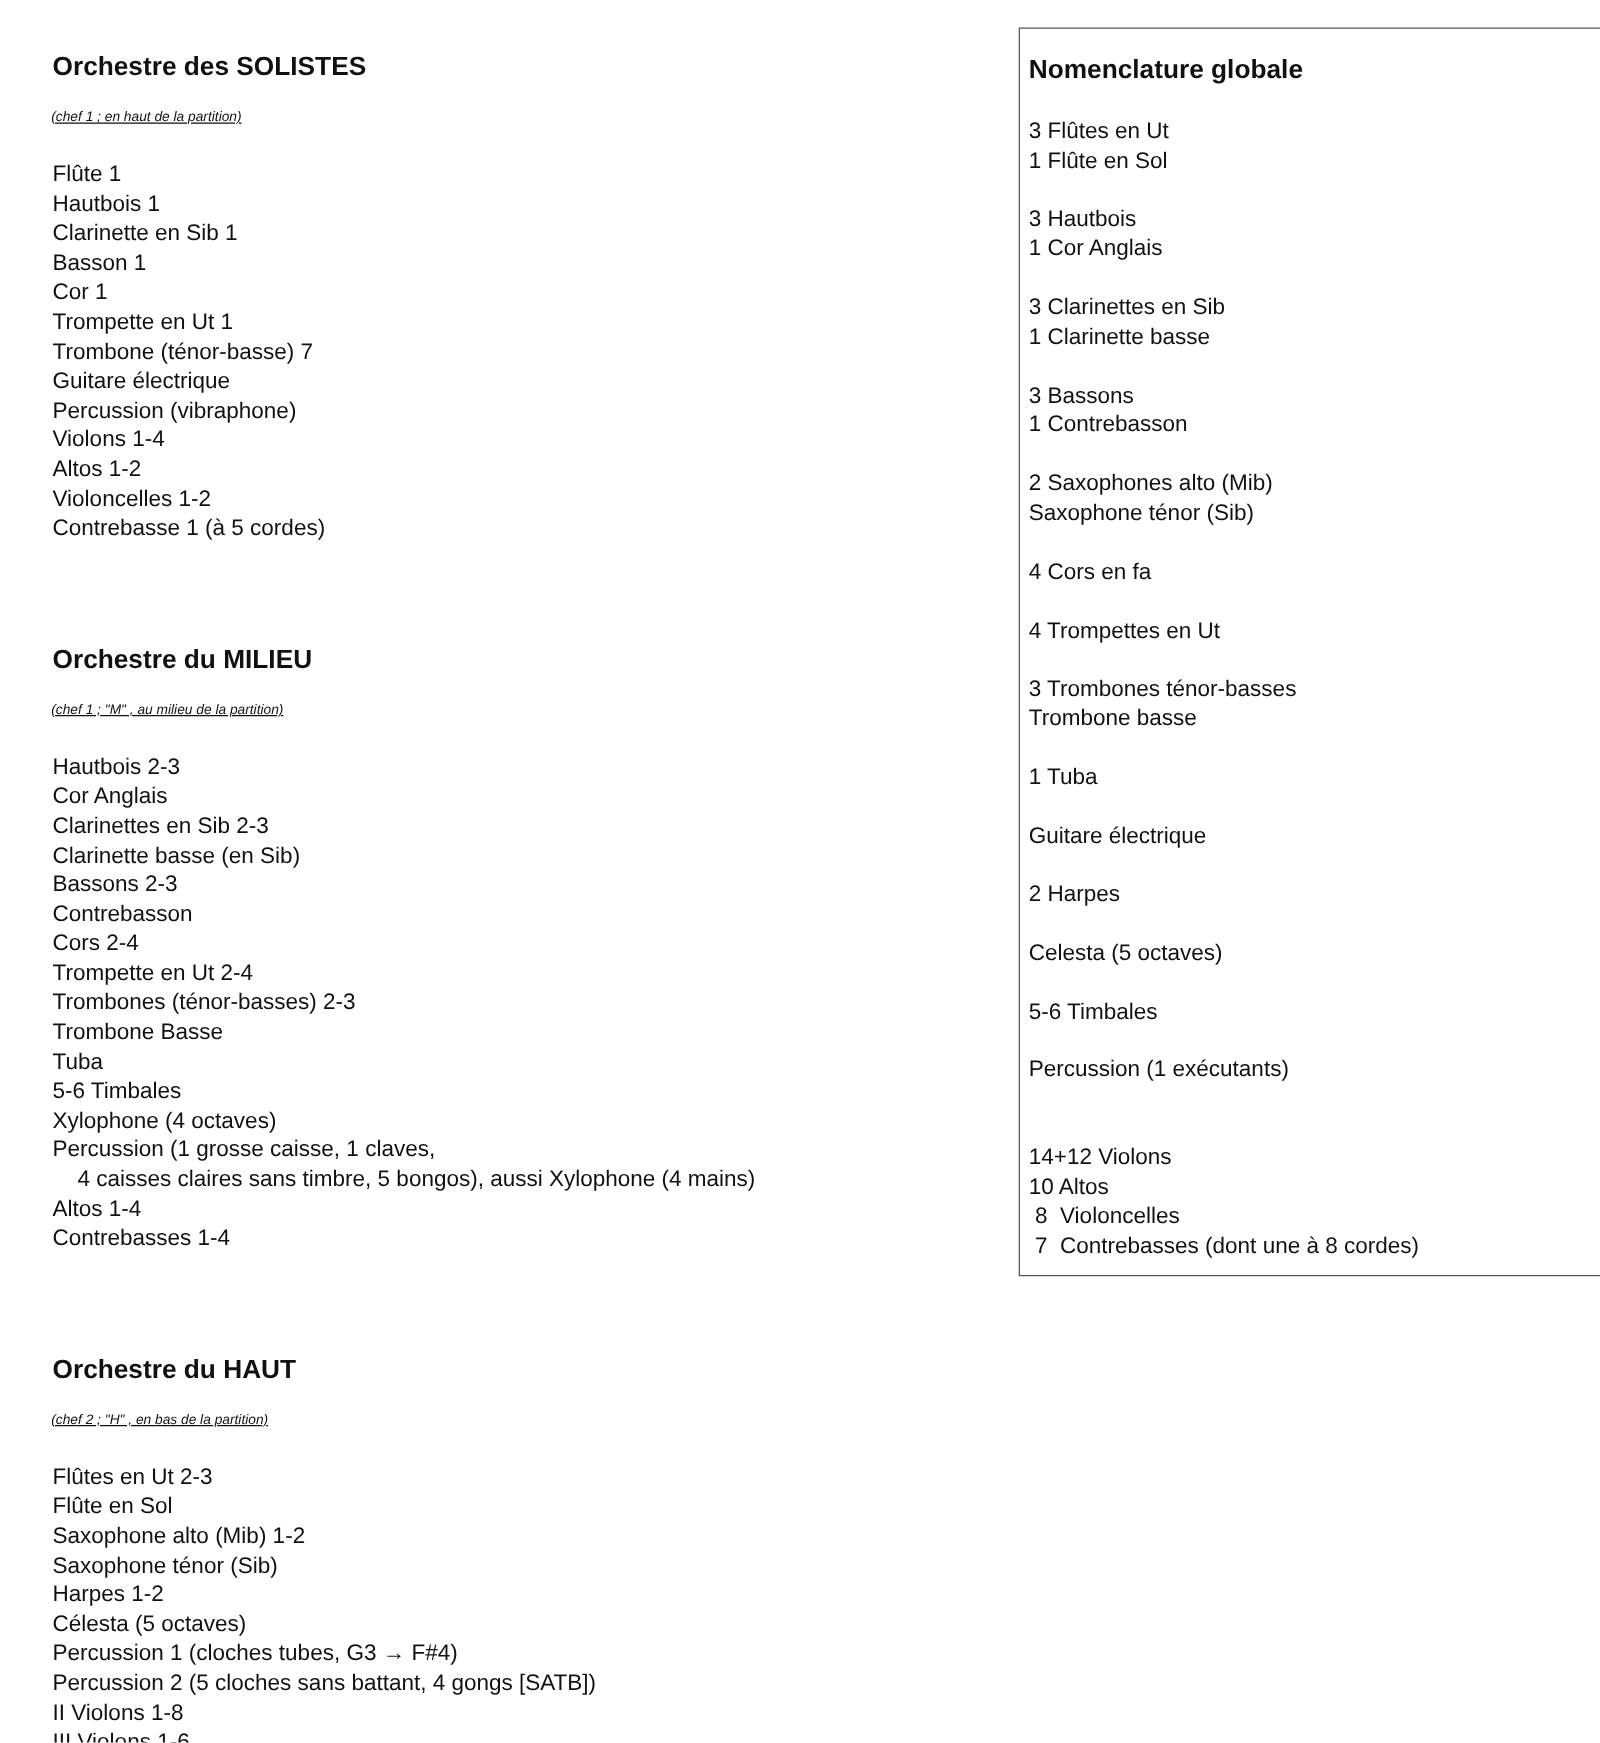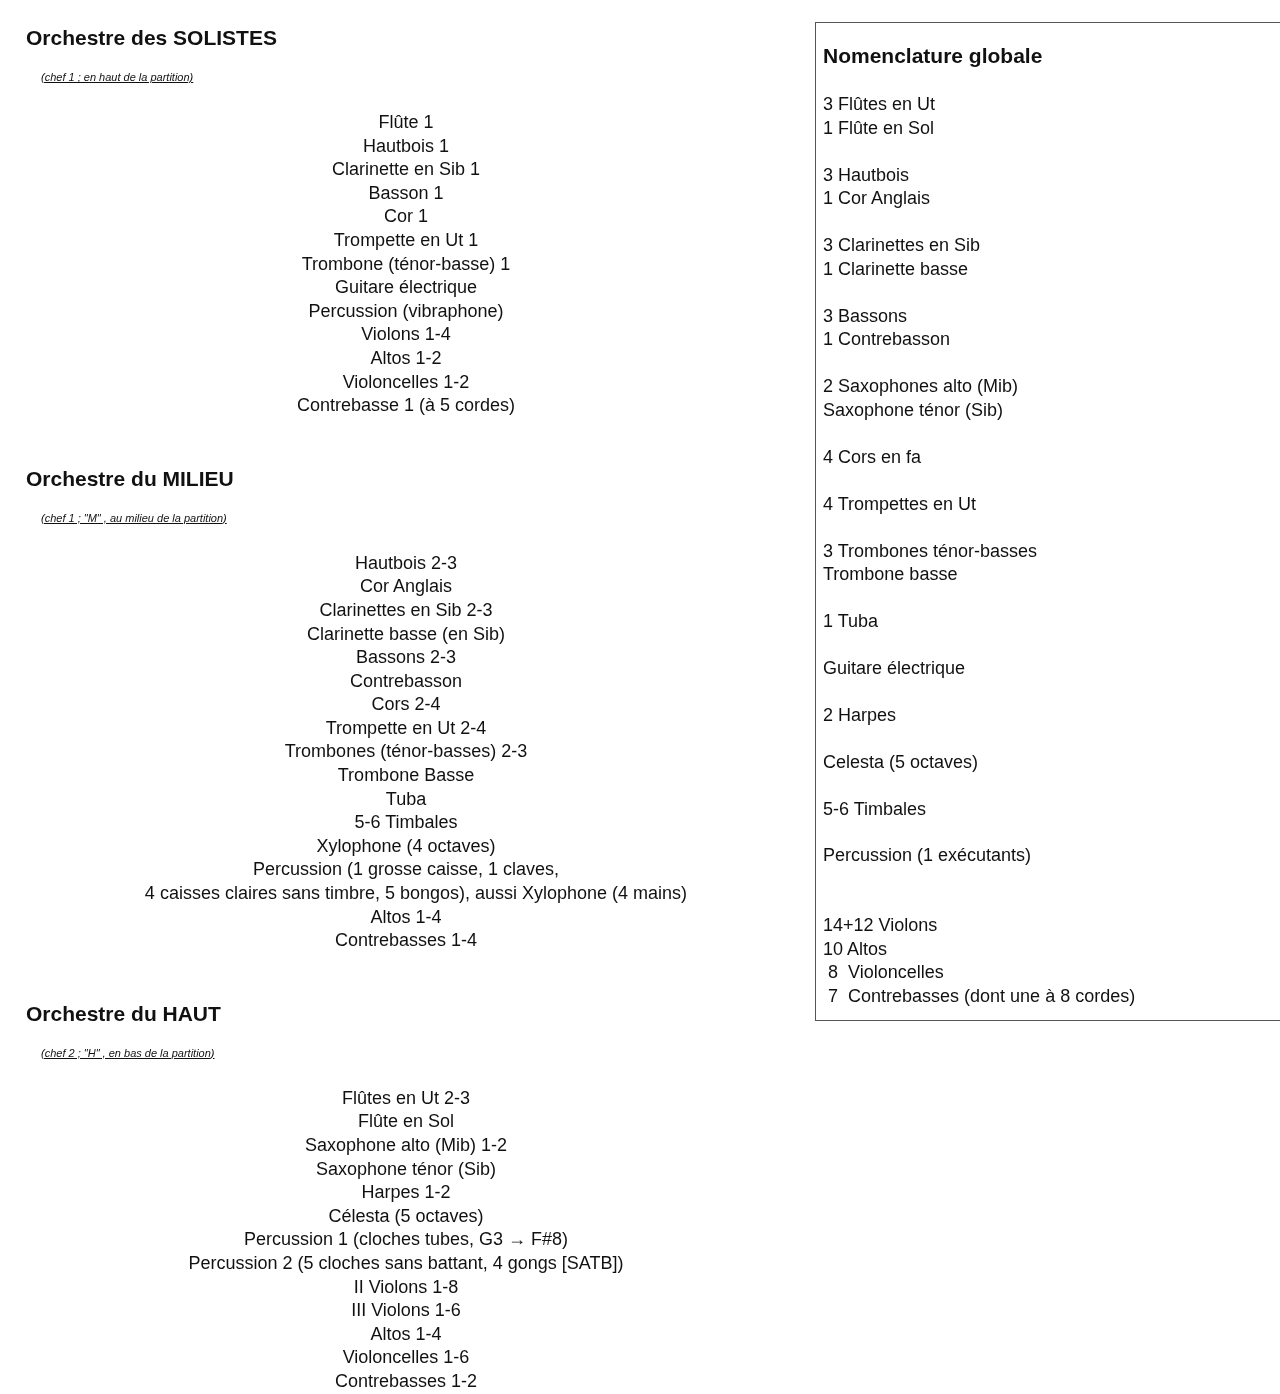--- a/index.html
+++ b/index.html
@@ -2,23 +2,23 @@
 <html><head>
 <meta charset="utf-8">
 <style>
   html, body { margin: 0; padding: 0; background: #ffffff; }
   body {
     width: 1280px; height: 1394px; position: relative; overflow: hidden;
     font-family: "Liberation Sans", sans-serif; color: #111111;
   }
   .col-left { position: absolute; left: 26px; top: 24px; width: 760px; }
   .section { margin: 0; }
-  .sec-title { font-weight: bold; font-size: 21px; line-height: 28px; margin: 0; }
+  .sec-title { font-weight: bold; font-size: 21px; line-height: 28px; margin: 16px; }
   .sec-sub { font-style: italic; text-decoration: underline; font-size: 11px; line-height: 20px; margin: 15px; }
-  .list { list-style: none; margin: 0; padding: 0; margin-top: 24px; text-align: center; }
+  .list { list-style: none; margin: 16px; padding: 0; margin-top: 24px; }
   .list li { font-size: 18px; line-height: 23.6px; white-space: pre; }
   .gap-sec { height: 47px; }
   .box {
     position: absolute; left: 815px; top: 22px; width: 473px; height: 999px;
     border: 1px solid #555555; box-sizing: border-box; padding: 19px 7px;
   }
   .box-title { font-weight: bold; font-size: 21px; line-height: 28px; margin: 0; }
   .group { margin: 0; padding: 0; list-style: none; }
   .group li { font-size: 18px; line-height: 23.6px; white-space: pre; }
   .g-gap { height: 23.3px; }
@@ -31,21 +31,21 @@
   <div class="section">
     <h2 class="sec-title">Orchestre des SOLISTES</h2>
     <p class="sec-sub">(chef 1  ;  en haut de la partition)</p>
     <ul class="list">
         <li>Flûte 1</li>
         <li>Hautbois 1</li>
         <li>Clarinette en Sib 1</li>
         <li>Basson 1</li>
         <li>Cor 1</li>
         <li>Trompette en Ut 1</li>
-        <li>Trombone (ténor-basse) 1</li>
+        <li>Trombone (ténor-basse) 7</li>
         <li>Guitare électrique</li>
         <li>Percussion (vibraphone)</li>
         <li>Violons 1-4</li>
         <li>Altos 1-2</li>
         <li>Violoncelles 1-2</li>
         <li>Contrebasse 1 (à 5 cordes)</li>
       </ul>
   </div>
   <div class="gap-sec"></div>
   <div class="section">
@@ -75,21 +75,21 @@
   <div class="section">
     <h2 class="sec-title">Orchestre du HAUT</h2>
     <p class="sec-sub">(chef 2 ; "H" , en bas de la partition)</p>
     <ul class="list">
         <li>Flûtes en Ut 2-3</li>
         <li>Flûte en Sol</li>
         <li>Saxophone alto (Mib) 1-2</li>
         <li>Saxophone ténor (Sib)</li>
         <li>Harpes 1-2</li>
         <li>Célesta (5 octaves)</li>
-        <li>Percussion 1 (cloches tubes, G3 → F#8)</li>
+        <li>Percussion 1 (cloches tubes, G3 → F#4)</li>
         <li>Percussion 2 (5 cloches sans battant, 4 gongs [SATB])</li>
         <li>II Violons 1-8</li>
         <li>III Violons 1-6</li>
         <li>Altos 1-4</li>
         <li>Violoncelles 1-6</li>
         <li>Contrebasses 1-2</li>
       </ul>
   </div>
 </div>
 

